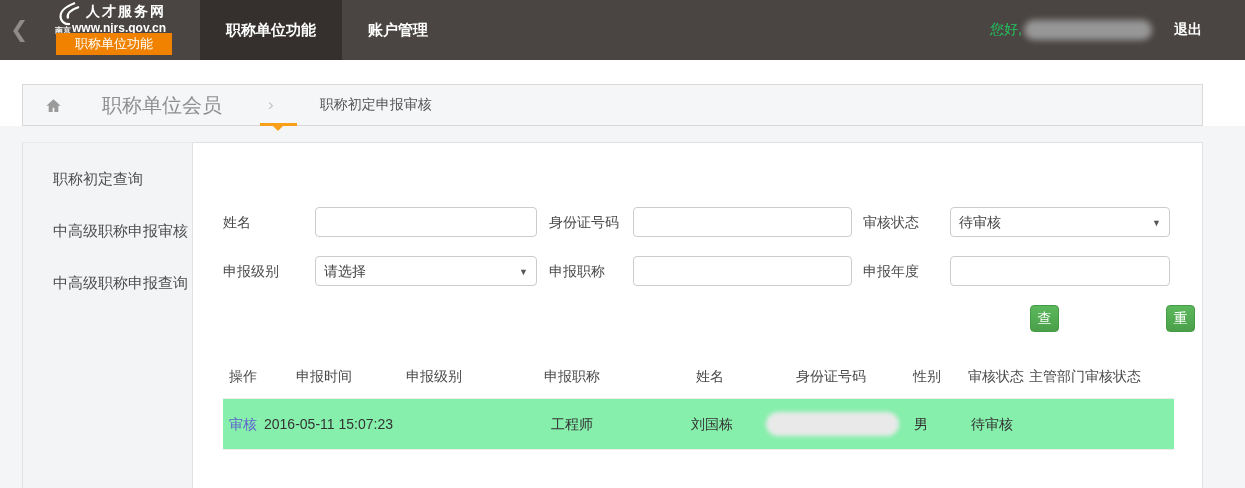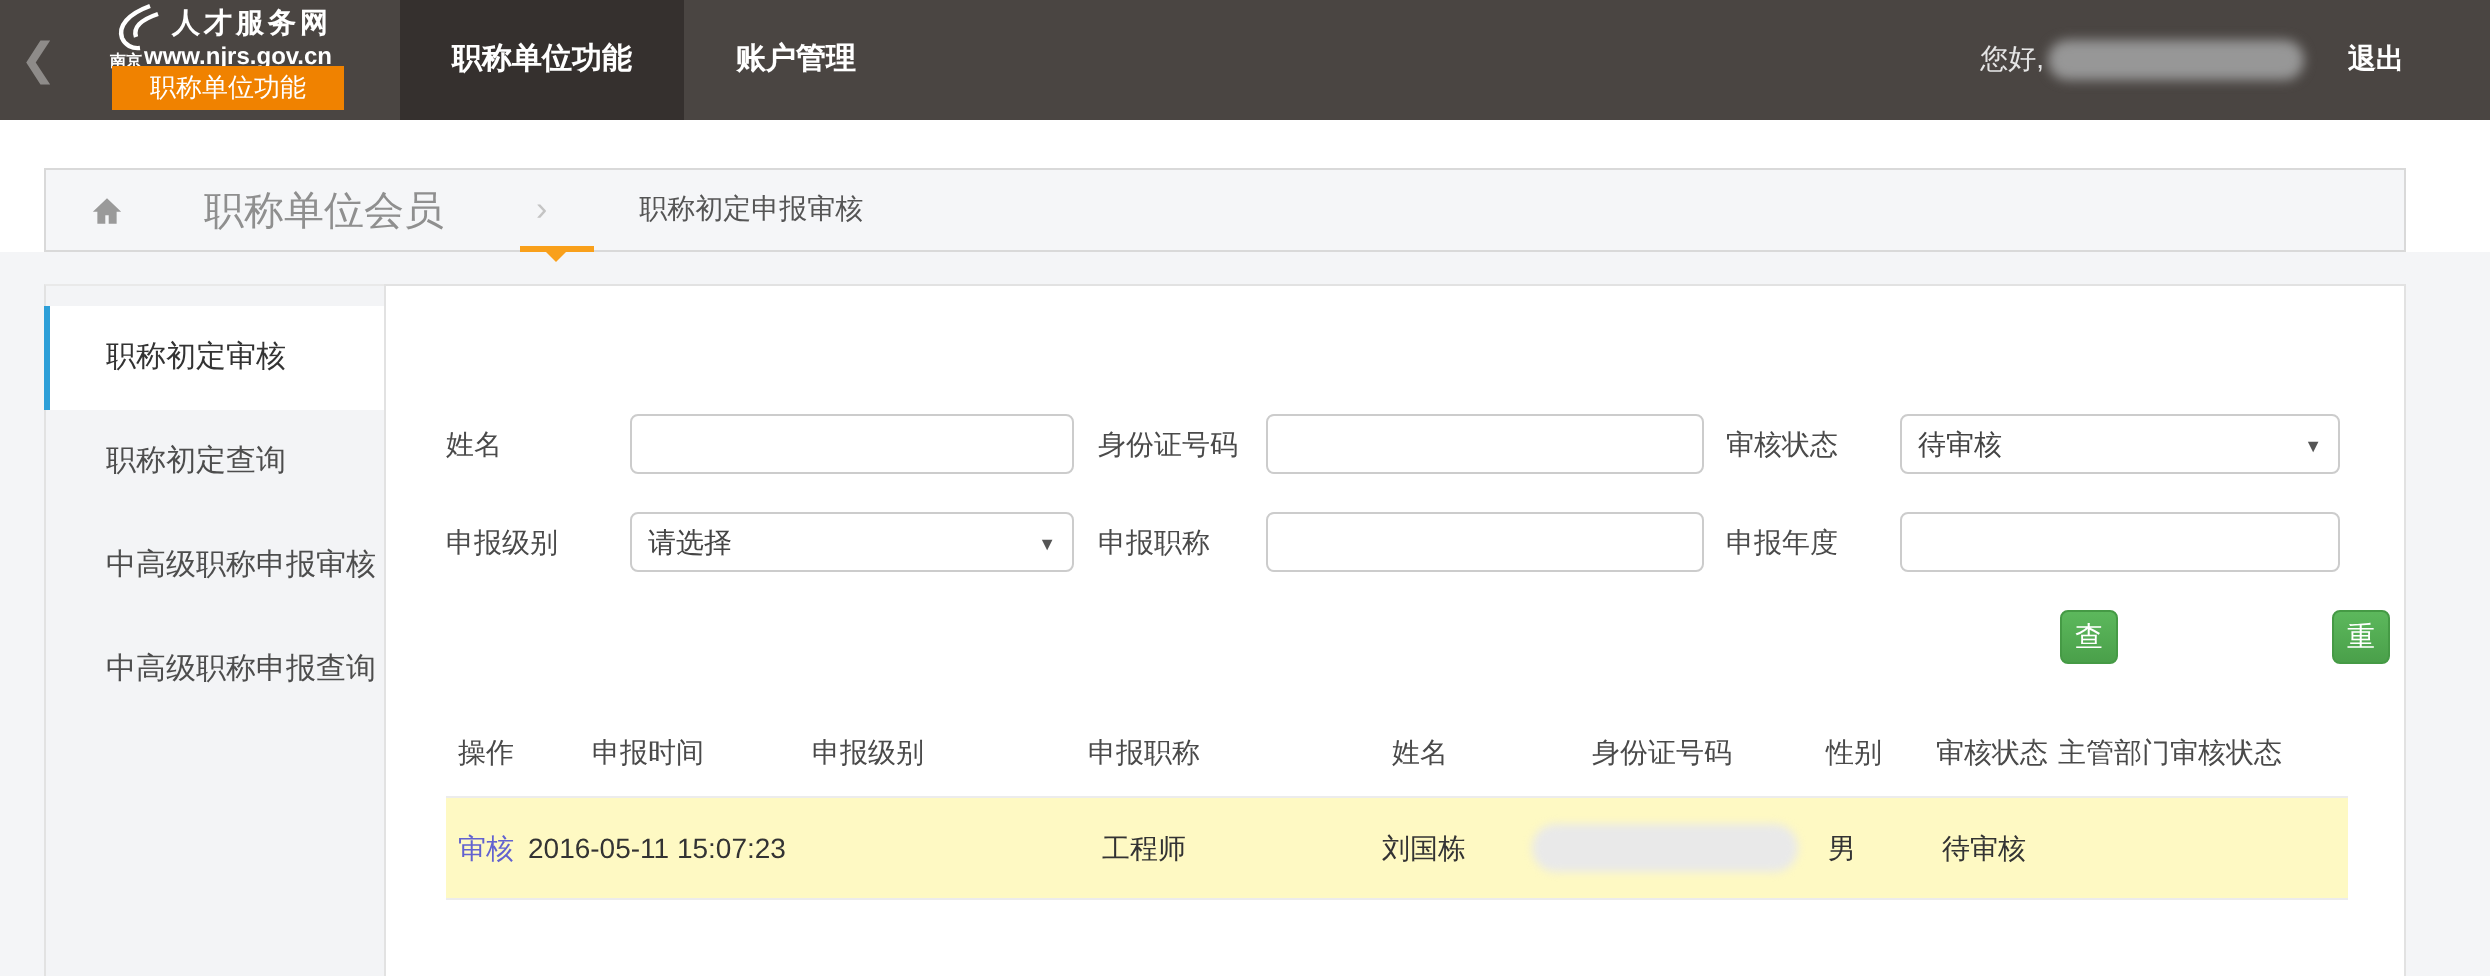--- a/index.html
+++ b/index.html
@@ -11,21 +11,21 @@
   .back { position:absolute; left:10px; top:17px; font-size:22px; color:#8e8b89; cursor:pointer; }
   .logo { position:absolute; left:48px; top:0; width:130px; height:60px; }
   .logo-icon { position:absolute; left:5px; top:1px; }
   .logo-title { position:absolute; left:38px; top:3px; font-size:14px; font-weight:bold; color:#fff; letter-spacing:2px; white-space:nowrap; }
   .logo-sub { position:absolute; left:24px; top:21px; font-size:12px; font-weight:bold; color:#fff; white-space:nowrap; }
   .logo-badge { position:absolute; left:8px; top:33px; width:116px; height:22px; background:#f08200; color:#fff; font-size:13px; line-height:22px; text-align:center; cursor:pointer; white-space:nowrap; }
   .tabs { position:absolute; left:200px; top:0; height:60px; display:flex; }
   .tab { height:60px; line-height:60px; padding:0 26px; color:#fff; font-size:15px; font-weight:bold; cursor:pointer; white-space:nowrap; }
   .tab.active { background:#35302e; }
   .nav-right { position:absolute; right:43px; top:0; height:60px; display:flex; align-items:center; }
-  .greet { color:#e5e5e5; font-size:14px; }
+  .greet { color:#22c55e; font-size:14px; }
   .blur-name { display:inline-block; width:128px; height:20px; border-radius:10px; background:#979797; filter:blur(3px); margin:0 22px 0 2px; }
   .logout { color:#fff; font-size:14px; font-weight:bold; cursor:pointer; }
 
   
   .pagebg { position:absolute; left:0; top:126px; width:1245px; height:362px; background:#f4f5f7; }
 
   
   .crumb { position:absolute; left:22px; top:84px; width:1181px; height:42px; background:#f5f6f8; border:1px solid #d9d9d9; display:flex; align-items:center; padding-left:22px;gap:32px; }
   .crumb-root { font-size:20px; color:#8f8f8f; margin-left:8px; cursor:pointer; }
   .crumb-sep { font-size:17px; color:#c4c4c4; margin:0 14px; }
@@ -43,21 +43,21 @@
   .f-label { position:absolute; font-size:14px; color:#4a4a4a; line-height:30px; white-space:nowrap; }
   .ipt { position:absolute; height:30px; border:1px solid #ccc; border-radius:4px; padding:0 8px; font-size:14px; color:#333; background:#fff; outline:none; }
   .sel { position:absolute; height:30px; border:1px solid #ccc; border-radius:4px; background:#fff; font-size:14px; color:#444; line-height:28px; padding:0 8px; cursor:pointer; }
   .sel .caret { position:absolute; right:8px; top:1px; line-height:28px; font-size:9px; color:#555; }
   .row1 { top:64px; } .row2 { top:113px; }
   .btn { position:absolute; top:162px; width:29px; height:27px; background:linear-gradient(#5cb85c,#4aa04a); border:1px solid #459a45; border-radius:4px; color:#fff; font-size:14px; text-align:center; line-height:25px; cursor:pointer; }
 
   
   .thead { position:absolute; left:0; top:212px; width:100%; height:42px; }
   .th { position:absolute; line-height:42px; font-size:14px; color:#4a4a4a; white-space:nowrap; }
-  .trow { position:absolute; left:30px; top:255px; width:951px; height:52px; background:#fef9c3; border-top:1px solid #ececec; border-bottom:1px solid #ececec; }
+  .trow { position:absolute; left:30px; top:255px; width:951px; height:52px; background:#86efac; border-top:1px solid #ececec; border-bottom:1px solid #ececec; }
   .td { position:absolute; line-height:50px; font-size:14px; color:#333; white-space:nowrap; }
   .td.action { color:#6262d0; cursor:pointer; }
   .blur-id { position:absolute; left:543px; top:13px; width:133px; height:24px; border-radius:12px; background:#e9e9e9; filter:blur(2px); }
 </style>
 </head>
 <body>
 
 <div class="stage">
 
   <header class="navbar">
@@ -89,21 +89,20 @@
     <svg width="17" height="17" viewBox="0 0 24 24">
       <path d="M12 3 2 12.5 h3.2 V21 h5.6 v-6 h2.4 v6 h5.6 v-8.5 H22 Z" fill="#9a9a9a"></path>
     </svg>
     <span class="crumb-root">职称单位会员</span>
     <span class="crumb-sep">›</span>
     <span class="crumb-cur">职称初定申报审核</span>
     <div class="marker"></div>
   </div>
 
   <aside class="sidebar">
-    <div class="side-item active">职称初定审核</div>
     <div class="side-item">职称初定查询</div>
     <div class="side-item">中高级职称申报审核</div>
     <div class="side-item">中高级职称申报查询</div>
   </aside>
 
   <main class="panel">
 
     <span class="f-label row1" style="left:30px;">姓名</span>
     <input class="ipt row1" style="left: 122px; width: 222px;" value="">
     <span class="f-label row1" style="left:356px;">身份证号码</span>

